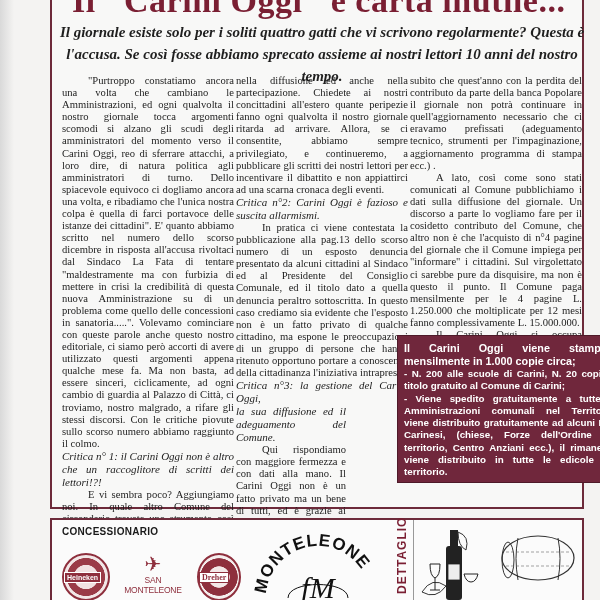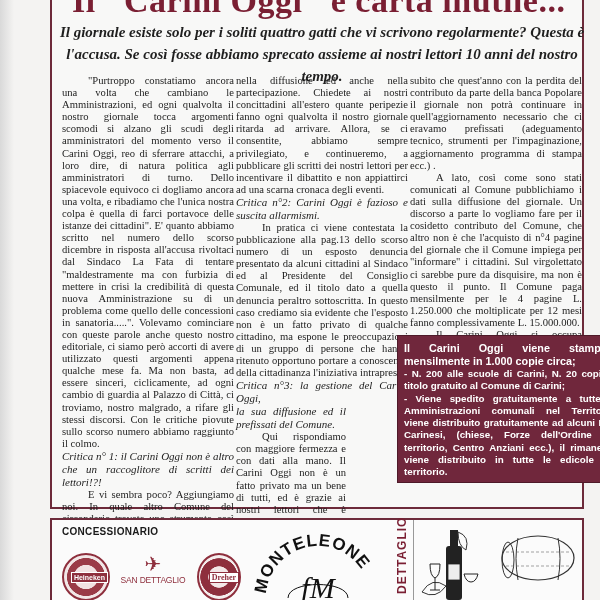--- a/index.html
+++ b/index.html
@@ -61,21 +61,21 @@
     position: absolute; left: 50px; top: 518px; width: 534px; height: 100px;
     border: 2px solid #6d2a3a; box-sizing: border-box; background: #fbfbfb;
   }
   .ad-label {
     position: absolute; left: 62px; top: 526px;
     font-family: "Liberation Sans", sans-serif; font-weight: bold;
     font-size: 10px; color: #1a1a1a; letter-spacing: 0.3px;
   }
   .logo-badge {
     position: absolute; border-radius: 50%;
-    display: flex; align-items: center; justify-content: flex-end;
+    display: flex; align-items: center; justify-content: flex-start;
   }
   .heineken {
     left: 62px; top: 553px; width: 44px; height: 44px;
     background: radial-gradient(circle, #f1e2e2 38%, #9a3b47 40%, #9a3b47 60%, #f2e7e7 62%);
     border: 2px solid #8e2f3d;
   }
   .heineken span {
     background: #8e2f3d; color: #fff; font-family: "Liberation Sans", sans-serif;
     font-weight: bold; font-size: 7px; padding: 1px 2px; border: 1px solid #fff;
   }
@@ -124,21 +124,21 @@
   <p class="indent">"Purtroppo constatiamo ancora una volta che cambiano le Amministrazioni, ed ogni qualvolta il nostro giornale tocca argomenti scomodi si alzano gli scudi degli amministratori del momento verso il Carini Oggi, reo di sferrare attacchi, a loro dire, di natura politica agli amministratori di turno. Dello spiacevole equivoco ci dogliamo ancora una volta, e ribadiamo che l'unica nostra colpa è quella di farci portavoce delle istanze dei cittadini". E' quanto abbiamo scritto nel numero dello scorso dicembre in risposta all'accusa rivoltaci dal Sindaco La Fata di tentare "maldestramente ma con furbizia di mettere in crisi la credibilità di questa nuova Amministrazione su di un problema come quello delle concessioni in sanatoria.....". Volevamo cominciare con queste parole anche questo nostro editoriale, ci siamo però accorti di avere utilizzato questi argomenti appena qualche mese fa. Ma non basta, ad essere sinceri, ciclicamente, ad ogni cambio di guardia al Palazzo di Città, ci troviamo, nostro malgrado, a rifare gli stessi discorsi. Con le critiche piovute sullo scorso numero abbiamo raggiunto il colmo.</p>
   <p class="crit">Critica n° 1: il Carini Oggi non è altro che un raccoglitore di scritti dei lettori!?!</p>
   <p class="indent">E vi sembra poco? Aggiungiamo noi. In quale altro Comune del circondario trovate uno strumento così formidabile di democrazia che consente di allargare e portare a conoscenza di tutti i cittadini il dibattito su fatti di interesse generale che altrimenti sarebbero esclusiva di pochi addetti ai lavori? I diversi tentativi fatti negli altri paesi, sono falliti dopo una breve esistenza. Il Carini Oggi, lo dimostrano i fatti, è cresciuto</p>
 </div>
 
 <div class="col" id="col2">
   <p>nella diffusione ed anche nella partecipazione. Chiedete ai nostri concittadini all'estero quante peripezie fanno ogni qualvolta il nostro giornale ritarda ad arrivare. Allora, se ci consentite, abbiamo sempre privilegiato, e continueremo, a pubblicare gli scritti dei nostri lettori per incentivare il dibattito e non appiattirci ad una scarna cronaca degli eventi.</p>
   <p class="crit">Critica n°2: Carini Oggi è fazioso e suscita allarmismi.</p>
   <p class="indent">In pratica ci viene contestata la pubblicazione alla pag.13 dello scorso numero di un esposto denuncia presentato da alcuni cittadini al Sindaco ed al Presidente del Consiglio Comunale, ed il titolo dato a quella denuncia peraltro sottoscritta. In questo caso crediamo sia evidente che l'esposto non è un fatto privato di qualche cittadino, ma espone le preoccupazioni di un gruppo di persone che hanno ritenuto opportuno portare a conoscenza della cittadinanza l'iniziativa intrapresa.</p>
   <p class="crit">Critica n°3: la gestione del Carini Oggi,</p>
-  <p class="crit narrow">la sua diffusione ed il prefissati del Comune.</p>
+  <p class="crit narrow">la sua diffusione ed il adeguamento del Comune.</p>
   <p class="indent narrow">Qui rispondiamo con maggiore fermezza e con dati alla mano. Il Carini Oggi non è un fatto privato ma un bene di tutti, ed è grazie ai nostri lettori che è diventato uno strumento d'informazione nel territorio di una certa importanza.</p>
   <p class="crit narrow" style="text-indent:4px;">E' bene fare subito chiarezza e non consentire ad alcuno di gettare ombre.</p>
 
 </div>
 
 <div class="col" id="col3">
   <p>subito che quest'anno con la perdita del contributo da parte della banca Popolare il giornale non potrà continuare in quell'aggiornamento necessario che ci eravamo prefissati (adeguamento tecnico, strumenti per l'impaginazione, aggiornamento programma di stampa ecc.) .</p>
   <p class="indent">A lato, così come sono stati comunicati al Comune pubblichiamo i dati sulla diffusione del giornale. Un discorso a parte lo vogliamo fare per il cosidetto contributo del Comune, che altro non è che l'acquisto di n°4 pagine del giornale che il Comune impiega per "informare" i cittadini. Sul virgolettato ci sarebbe pure da disquisire, ma non è questo il punto. Il Comune paga mensilmente per le 4 pagine L. 1.250.000 che moltiplicate per 12 mesi fanno complessivamente L. 15.000.000.</p>
   <p class="indent">Il Carini Oggi si occupa dell'impaginazione e della stampa delle pagine del Comune contestualmente alla stampa del giornale. Il Carini Oggi per la stampa di una sola</p>
   <p class="continua">Continua a pag.4</p>
@@ -152,21 +152,21 @@
 
 <div class="ad-frame"></div>
 <div class="ad-label">CONCESSIONARIO</div>
 
 <div class="logo-badge heineken">
   <span>Heineken</span>
 </div>
 
 <div class="sanbenedetto">
   <div class="bird">✈</div>
-  <div class="name">SAN DETTAGLIO</div>
+  <div class="name">SAN MONTELEONE</div>
 </div>
 
 <div class="logo-badge dreher">
   <span>Dreher</span>
 </div>
 
 <svg class="monteleone" viewBox="0 0 140 80">
   <defs>
     <path id="arcPath" d="M 18 78 A 52 52 0 0 1 122 78"></path>
   </defs>

